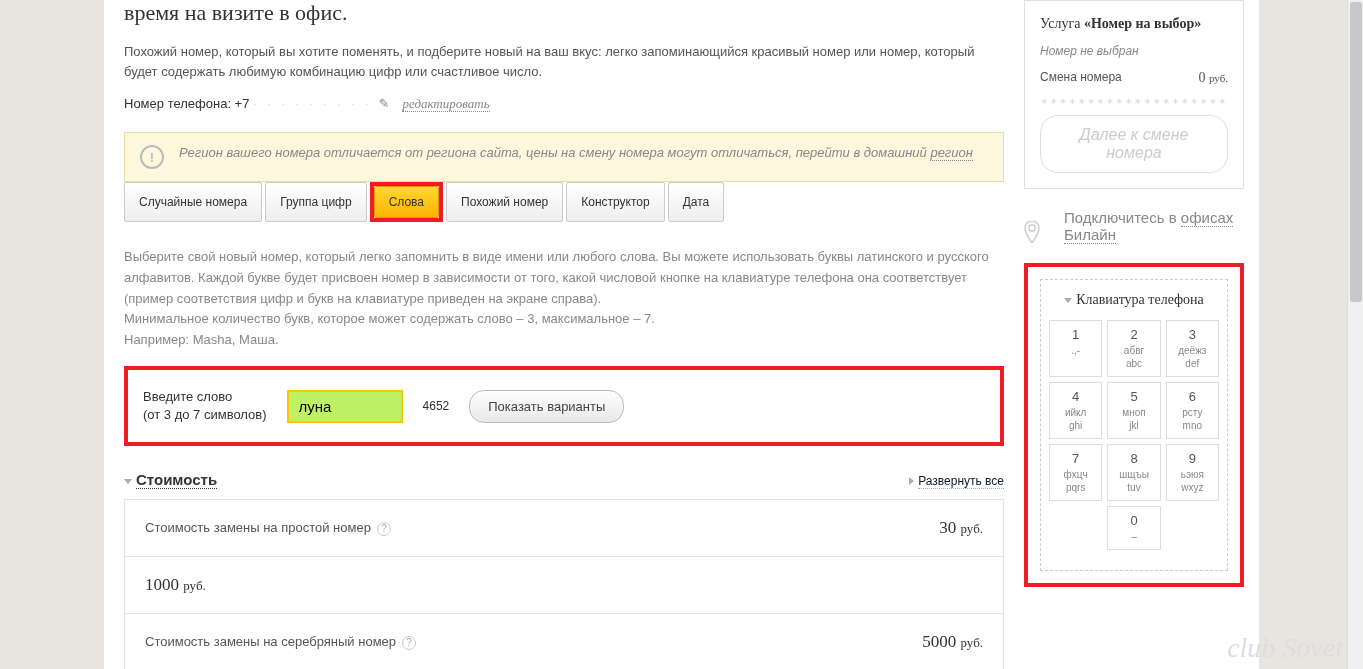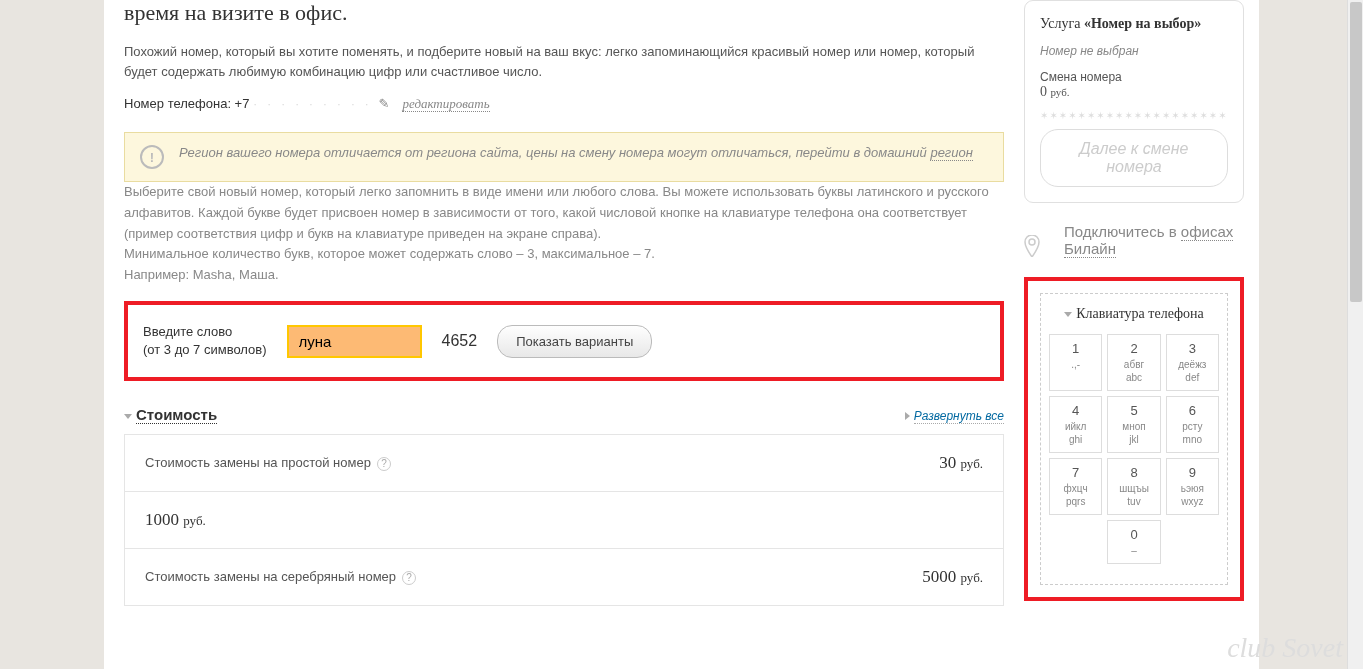--- a/index.html
+++ b/index.html
@@ -131,25 +131,25 @@
     }
     .word-label {
       font-size: 13px;
       color: #333;
       line-height: 1.4;
     }
     .word-input {
       border: 2px solid #ffc700;
       padding: 6px 10px;
       font-size: 15px;
-      width: 135px;
-      background: #fdba74;
+      width: 116px;
+      background: #bef264;
     }
     .word-number {
-      font-size: 16px;
+      font-size: 12px;
       color: #333;
     }
     .show-variants-btn {
       background: linear-gradient(#fefefe, #e8e8e8);
       border: 1px solid #bbb;
       border-radius: 15px;
       padding: 8px 18px;
       cursor: pointer;
       font-size: 13px;
       color: #444;
@@ -164,22 +164,21 @@
       margin-bottom: 5px;
     }
     .cost-title {
       font-family: Liberation Sans, sans-serif;
       font-size: 15px;
       font-weight: bold;
       border-bottom: 1px dotted #333;
       display: inline-block;
     }
     .expand-all {
-      color: #0369a1;
-      font-style: italic;
+      color: #0f172a;
       font-size: 12px;
       border-bottom: 1px dotted #aaa;
       cursor: pointer;
     }
     .cost-table {
       border: 1px solid #e5e5e5;
       margin-top: 10px;
     }
     .cost-row {
       display: flex;
@@ -210,41 +209,40 @@
       font-size: 17px;
     }
     .cost-value .rub {
       font-size: 13px;
     }
     
     .service-box {
       border: 1px solid #e0e0e0;
       padding: 15px;
       margin-bottom: 20px;
-      border-radius: 9px;
+      border-radius: 0;
     }
     .service-title {
       font-family: Georgia, serif;
       font-size: 14px;
       margin-bottom: 12px;
     }
     .service-title b { font-weight: bold; }
     .no-number {
       font-style: italic;
       color: #888;
       font-size: 12px;
       margin-bottom: 12px;
     }
     .change-row {
       display: flex;
       justify-content: space-between;
       font-size: 12px;
       color: #555;
       margin-bottom: 10px;
-      flex-direction: column;
     }
     .change-price {
       font-family: Georgia, serif;
       font-size: 14px;
     }
     .change-price .rub { font-size: 11px; }
     .dots {
       color: #ddd;
       font-size: 10px;
       letter-spacing: 1px;
@@ -377,20 +375,30 @@
       <span class="pencil-icon">✎</span><span class="edit-link">редактировать</span>
     </div>
 
     <div class="region-warning">
       <div class="warning-icon">!</div>
       <div>
         <span>Регион вашего номера отличается от региона сайта, цены на смену номера могут отличаться, перейти в домашний </span><span class="region-link">регион</span>
       </div>
     </div>
 
+    <div class="tabs">
+      <button class="tab">Случайные номера</button>
+      <button class="tab">Группа цифр</button>
+      <span class="tab-highlight">
+        <button class="tab active">Слова</button>
+      </span>
+      <button class="tab">Похожий номер</button>
+      <button class="tab">Конструктор</button>
+      <button class="tab">Дата</button>
+    </div>
 
     <p class="helper-text" style="white-space: pre-line;">Выберите свой новый номер, который легко запомнить в виде имени или любого слова. Вы можете использовать буквы латинского и русского алфавитов. Каждой букве будет присвоен номер в зависимости от того, какой числовой кнопке на клавиатуре телефона она соответствует (пример соответствия цифр и букв на клавиатуре приведен на экране справа).
 Минимальное количество букв, которое может содержать слово – 3, максимальное – 7.
 Например: Masha, Маша.</p>
 
     <div class="word-input-section">
       <div class="word-label">
         <span>Введите слово</span><br>
         <span>(от 3 до 7 символов)</span>
       </div>

